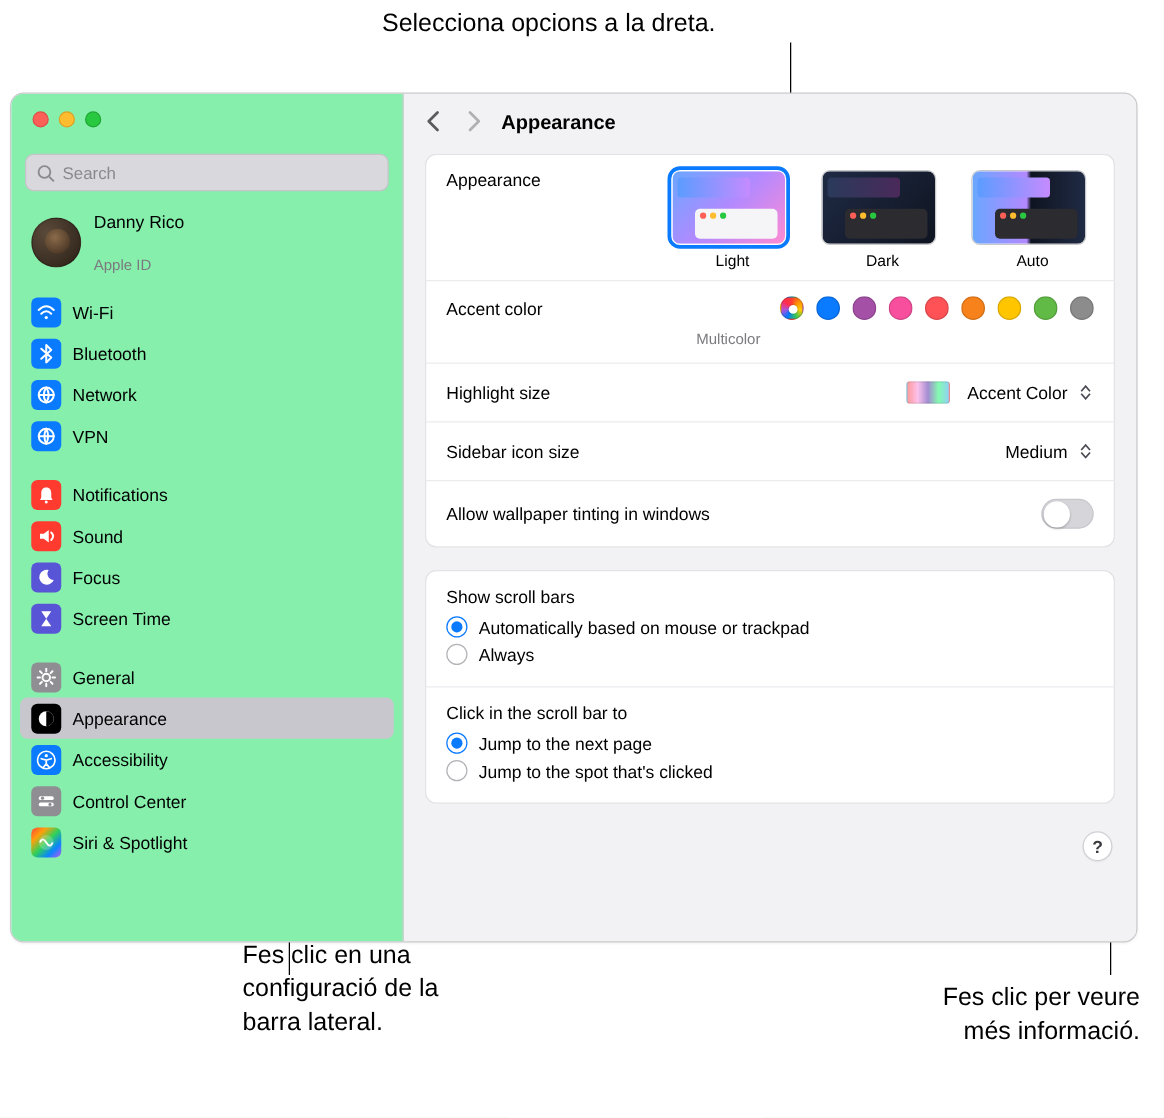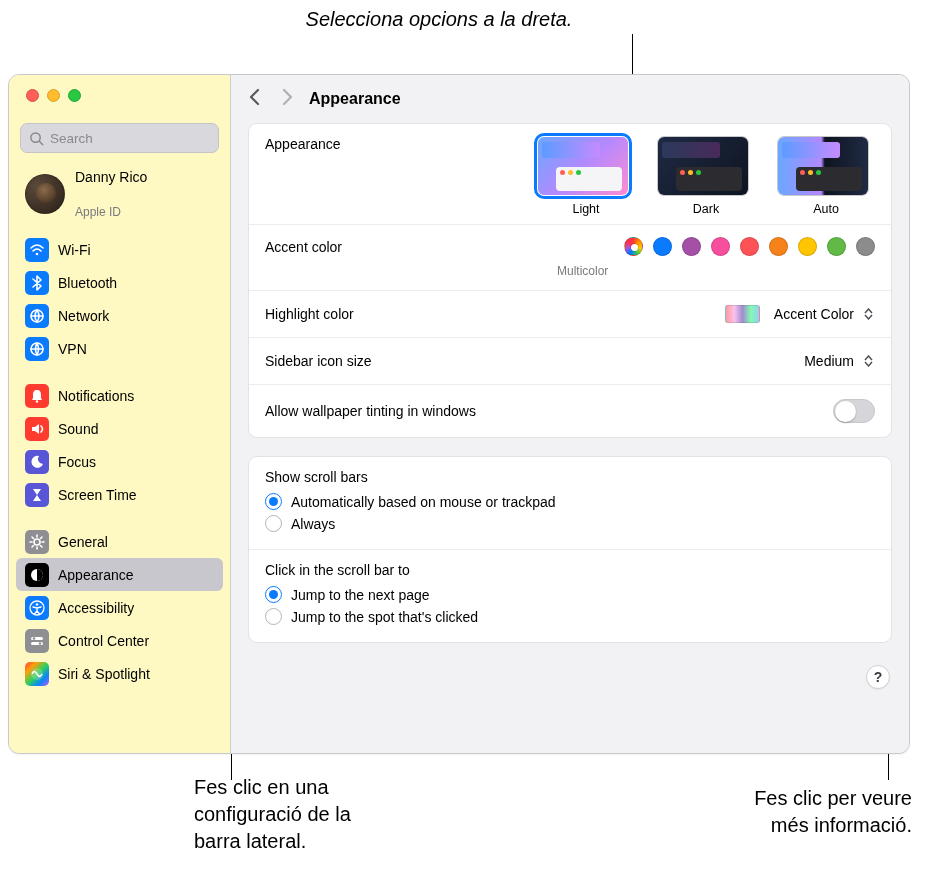--- a/index.html
+++ b/index.html
@@ -15,22 +15,22 @@
     background: #f2f2f4;
     border: 1px solid #c9c9cc;
     border-radius: 11px;
     overflow: hidden;
     display: flex;
     box-shadow: 0 1px 2px rgba(0,0,0,0.05);
   }
 
   
   .sidebar {
-    width: 222px;
-    background: #fef9c3;
+    width: 314px;
+    background: #86efac;
     border-right: 1px solid #cfced2;
     display: flex; flex-direction: column;
     position: relative;
   }
   .traffic { display: flex; gap: 8px; padding: 14px 0 0 17px; height: 36px; }
   .t-dot { width: 13px; height: 13px; border-radius: 50%; }
   .t-red { background: #fe5f57; border: 0.5px solid #dd4e47; }
   .t-yellow { background: #febc2e; border: 0.5px solid #dda025; }
   .t-green { background: #28c840; border: 0.5px solid #21a634; }
 
@@ -172,24 +172,24 @@
     background: #fff; border: 1px solid #d0cfd4;
     display:flex; align-items:center; justify-content:center;
     font-size:14px; font-weight:600; color:#3a3a3f;
     float:right; margin: 4px 2px 0 0;
     box-shadow: 0 1px 1px rgba(0,0,0,0.05);
   }
 </style>
 </head>
 <body>
 
-<div class="callout" style="left:234px; top:6px; width:410px; text-align:center;font-style:italic;">Selecciona opcions a la dreta.</div>
+<div class="callout" style="left:234px; top:6px; width:410px; text-align:center;">Selecciona opcions a la dreta.</div>
 <div class="callout-line" style="left:632px; top:34px; width:1px; height:42px;"></div>
 
-<div class="callout" style="left:194px; top:774px; width:220px;">Fes clic en una<br>configuració de la<br>barra lateral.</div>
+<div class="callout" style="left:194px; top:751px; width:220px;">Fes clic en una<br>configuració de la<br>barra lateral.</div>
 <div class="callout-line" style="left:231px; top:710px; width:1px; height:70px;"></div>
 
 <div class="callout" style="left:702px; top:785px; width:210px; text-align:right;">Fes clic per veure<br>més informació.</div>
 <div class="callout-line" style="left:888px; top:744px; width:1px; height:36px;"></div>
 
 <div class="window">
 
   <div class="sidebar">
     <div class="traffic">
       <div class="t-dot t-red"></div>
@@ -411,21 +411,21 @@
                 <div class="sw" style="background: rgb(247, 130, 27);"></div>
                 <div class="sw" style="background: rgb(255, 198, 0);"></div>
                 <div class="sw" style="background: rgb(98, 186, 70);"></div>
                 <div class="sw" style="background: rgb(140, 140, 140);"></div>
               </div>
           </div>
           <div class="accent-caption">Multicolor</div>
         </div>
 
         <div class="row">
-          <div class="label">Highlight color</div>
+          <div class="label">Highlight size</div>
           <div class="hl-swatch"></div>
           <div class="pop">
             <span class="rlabel">Accent Color</span>
             <span class="chev">
               <svg viewBox="0 0 9 6">
                   <polyline points="1,5 4.5,1 8,5" fill="none" stroke="currentColor" stroke-width="1.4"></polyline>
                 </svg>
               <svg viewBox="0 0 9 6">
                   <polyline points="1,1 4.5,5 8,1" fill="none" stroke="currentColor" stroke-width="1.4"></polyline>
                 </svg>

